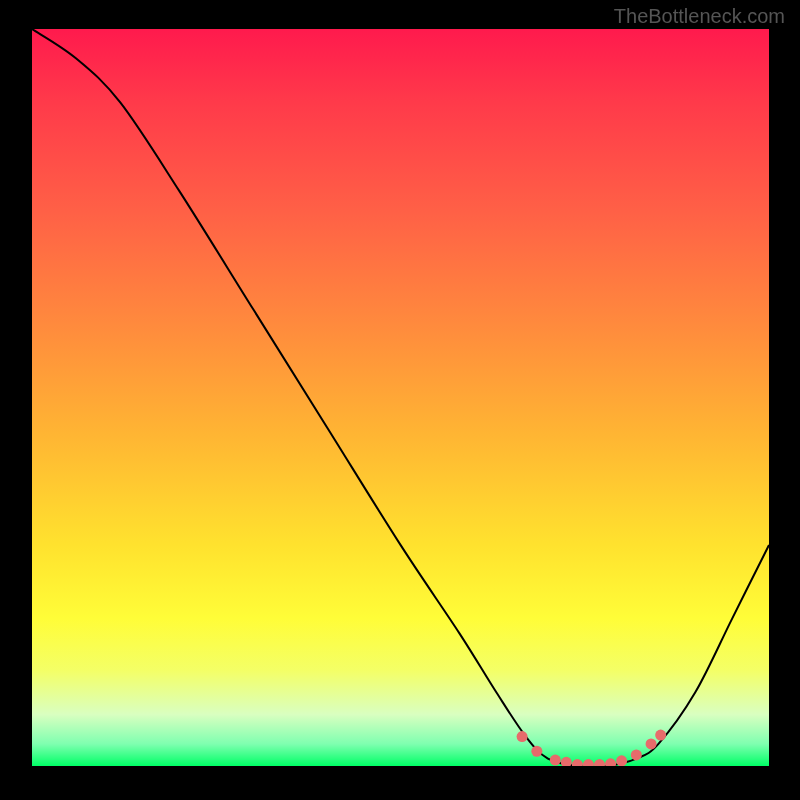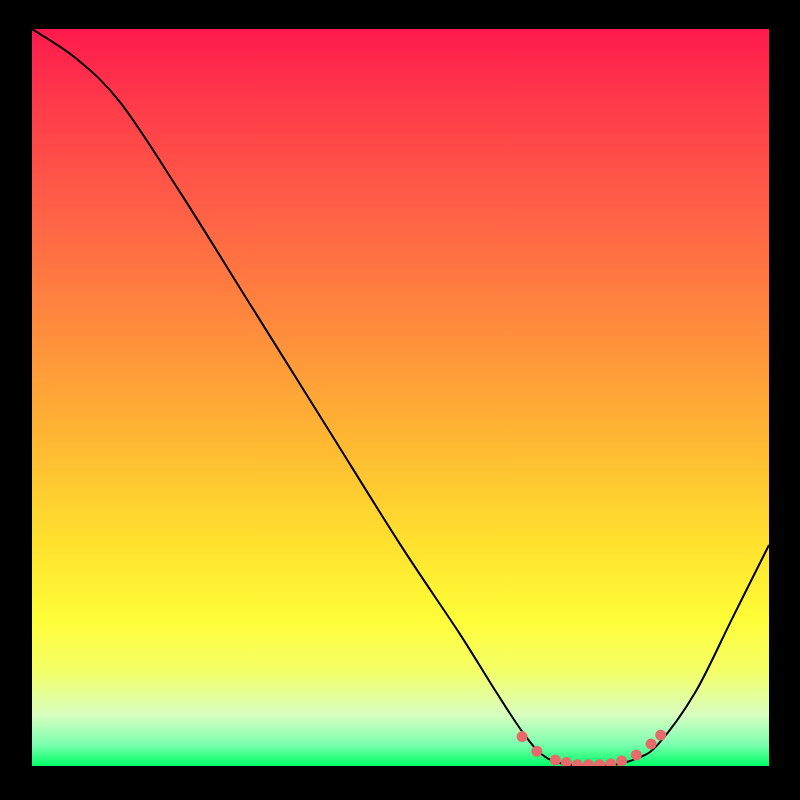--- a/index.html
+++ b/index.html
@@ -56,20 +56,21 @@
   left: 0;
   top: 0;
   width: 100%;
   height: 100%;
 }
 </style>
 </head>
 <body>
 
 <div class="container">
+  <div class="watermark">TheBottleneck.com</div>
   <div class="plot-area">
     <div class="gradient-bg"></div>
     <svg class="curve" viewBox="0 0 737 737" preserveAspectRatio="none">
       <path id="curve-path" fill="none" stroke="#000" stroke-width="2" d="M 0 0 C 7.37 4.913333333333337 29.479999999999997 17.196666666666694 44.22 29.480000000000018 C 58.96 41.76333333333334 71.24333333333333 51.58999999999993 88.44 73.69999999999993 C 105.63666666666667 95.80999999999993 125.29 127.74666666666664 147.4 162.14 C 169.51 196.53333333333333 196.53333333333333 240.75333333333333 221.1 280.06 C 245.66666666666666 319.3666666666667 270.23333333333335 358.6733333333333 294.8 397.97999999999996 C 319.3666666666667 437.28666666666663 346.39 481.50666666666666 368.5 515.9 C 390.61 550.2933333333333 411.4916666666667 579.7733333333333 427.46 604.34 C 443.4283333333333 628.9066666666668 453.255 646.1033333333332 464.31 663.3 C 475.365 680.4966666666667 485.1916666666667 696.4649999999999 493.79 707.52 C 502.3883333333333 718.575 507.3016666666666 724.7166666666667 515.9 729.63 C 524.4983333333333 734.5433333333333 535.5533333333333 735.7716666666666 545.38 737 C 555.2066666666667 738.2283333333334 565.0333333333333 738.2283333333334 574.86 737 C 584.6866666666667 735.7716666666666 595.7416666666666 733.315 604.3399999999999 729.63 C 612.9383333333333 725.9449999999999 616.6233333333332 725.9449999999999 626.4499999999999 714.89 C 636.2766666666666 703.835 651.0166666666668 684.1816666666666 663.3000000000001 663.3 C 675.5833333333334 642.4183333333333 687.8666666666667 614.1666666666667 700.15 589.6 C 712.4333333333333 565.0333333333333 730.8583333333333 528.1833333333333 737 515.9"></path>
       <g id="markers">
           <circle cx="490.105" cy="707.52" r="5.5" fill="#e76b6b"></circle>
           <circle cx="504.845" cy="722.26" r="5.5" fill="#e76b6b"></circle>
           <circle cx="523.27" cy="731.104" r="5.5" fill="#e76b6b"></circle>
           <circle cx="534.3249999999999" cy="733.315" r="5.5" fill="#e76b6b"></circle>
           <circle cx="545.38" cy="735.526" r="5.5" fill="#e76b6b"></circle>

